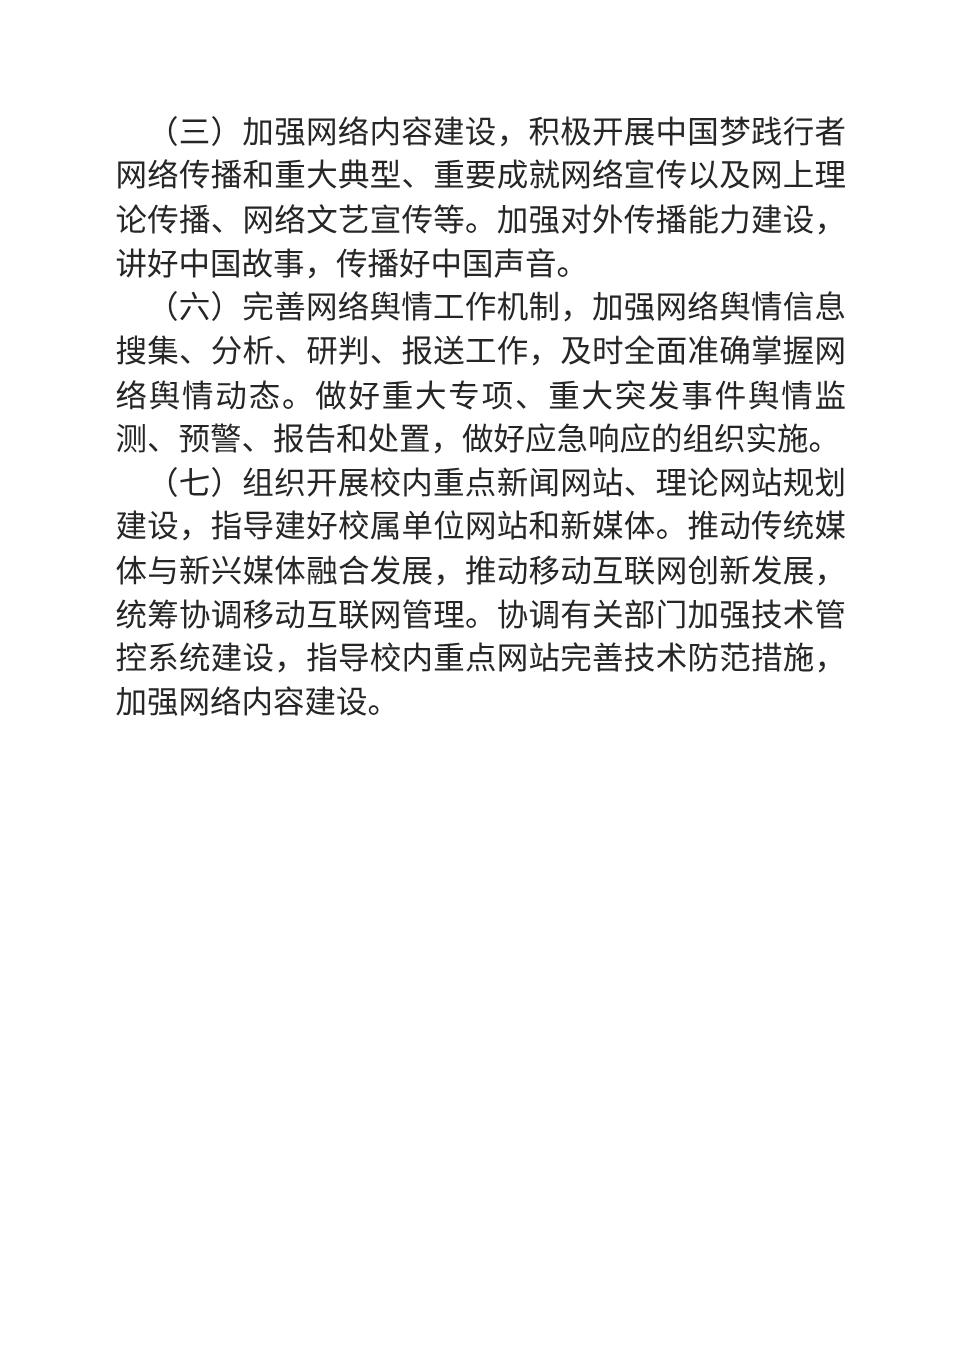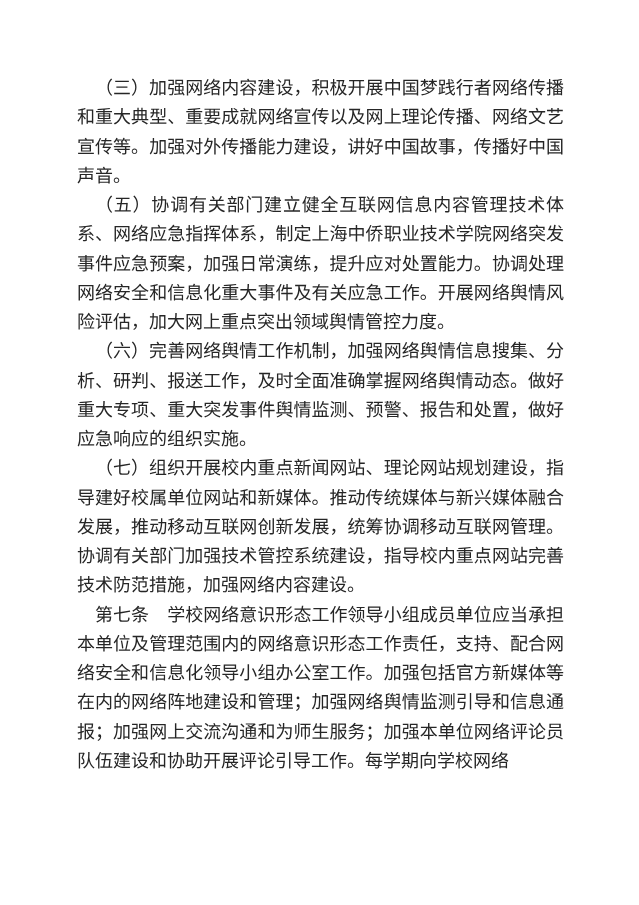--- a/index.html
+++ b/index.html
@@ -17,37 +17,35 @@
     width: 639px;
     height: 905px;
     background: #ffffff;
   }
   .doc-body {
     position: absolute;
     left: 77px;
     top: 74px;
     width: 487px;
     font-family: "Liberation Serif", "DejaVu Serif", serif;
-    font-size: 18px;
+    font-size: 21px;
     line-height: 29.25px;
     color: #262626;
     text-align: justify;
     word-break: normal;
     line-break: strict;
   }
   .para {
     margin: 0;
     padding: 0;
     text-indent: 1em;
   }
 </style>
 </head>
 <body>
 
 <div class="page">
   <div class="doc-body">
     <p class="para">（三）加强网络内容建设，积极开展中国梦践行者网络传播和重大典型、重要成就网络宣传以及网上理论传播、网络文艺宣传等。加强对外传播能力建设，讲好中国故事，传播好中国声音。</p>
-    <p class="para">（五）协调有关部门建立健全互联网信息内容管理技术体系、网络应急指挥体系，制定上海中侨职业技术学院网络突发事件应急预案，加强日常演练，提升应对处置能力。协调处理网络安全和信息化重大事件及有关应急工作。开展网络舆情风险评估，加大网上重点突出领域舆情管控力度。</p>
     <p class="para">（六）完善网络舆情工作机制，加强网络舆情信息搜集、分析、研判、报送工作，及时全面准确掌握网络舆情动态。做好重大专项、重大突发事件舆情监测、预警、报告和处置，做好应急响应的组织实施。</p>
     <p class="para">（七）组织开展校内重点新闻网站、理论网站规划建设，指导建好校属单位网站和新媒体。推动传统媒体与新兴媒体融合发展，推动移动互联网创新发展，统筹协调移动互联网管理。协调有关部门加强技术管控系统建设，指导校内重点网站完善技术防范措施，加强网络内容建设。</p>
-    <p class="para">第七条　学校网络意识形态工作领导小组成员单位应当承担本单位及管理范围内的网络意识形态工作责任，支持、配合网络安全和信息化领导小组办公室工作。加强包括官方新媒体等在内的网络阵地建设和管理；加强网络舆情监测引导和信息通报；加强网上交流沟通和为师生服务；加强本单位网络评论员队伍建设和协助开展评论引导工作。每学期向学校网络</p>
   </div>
 </div>
 
 </body></html>

